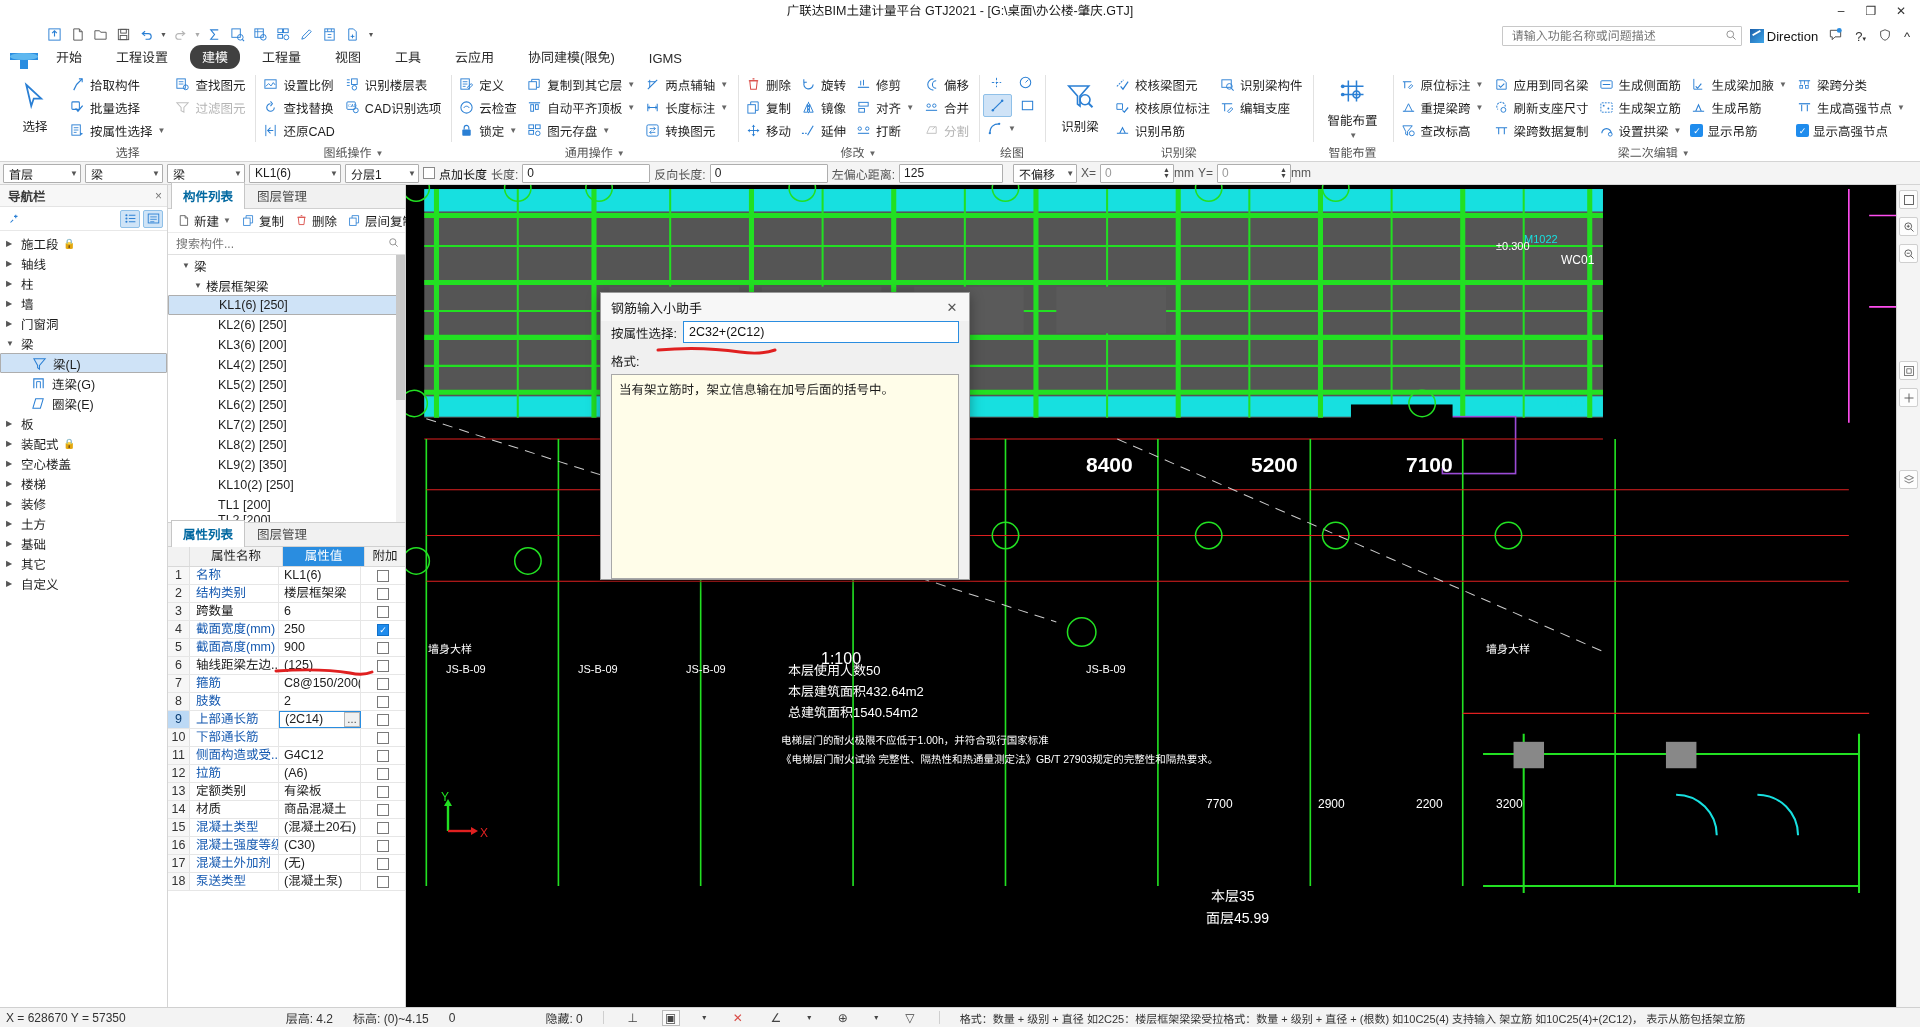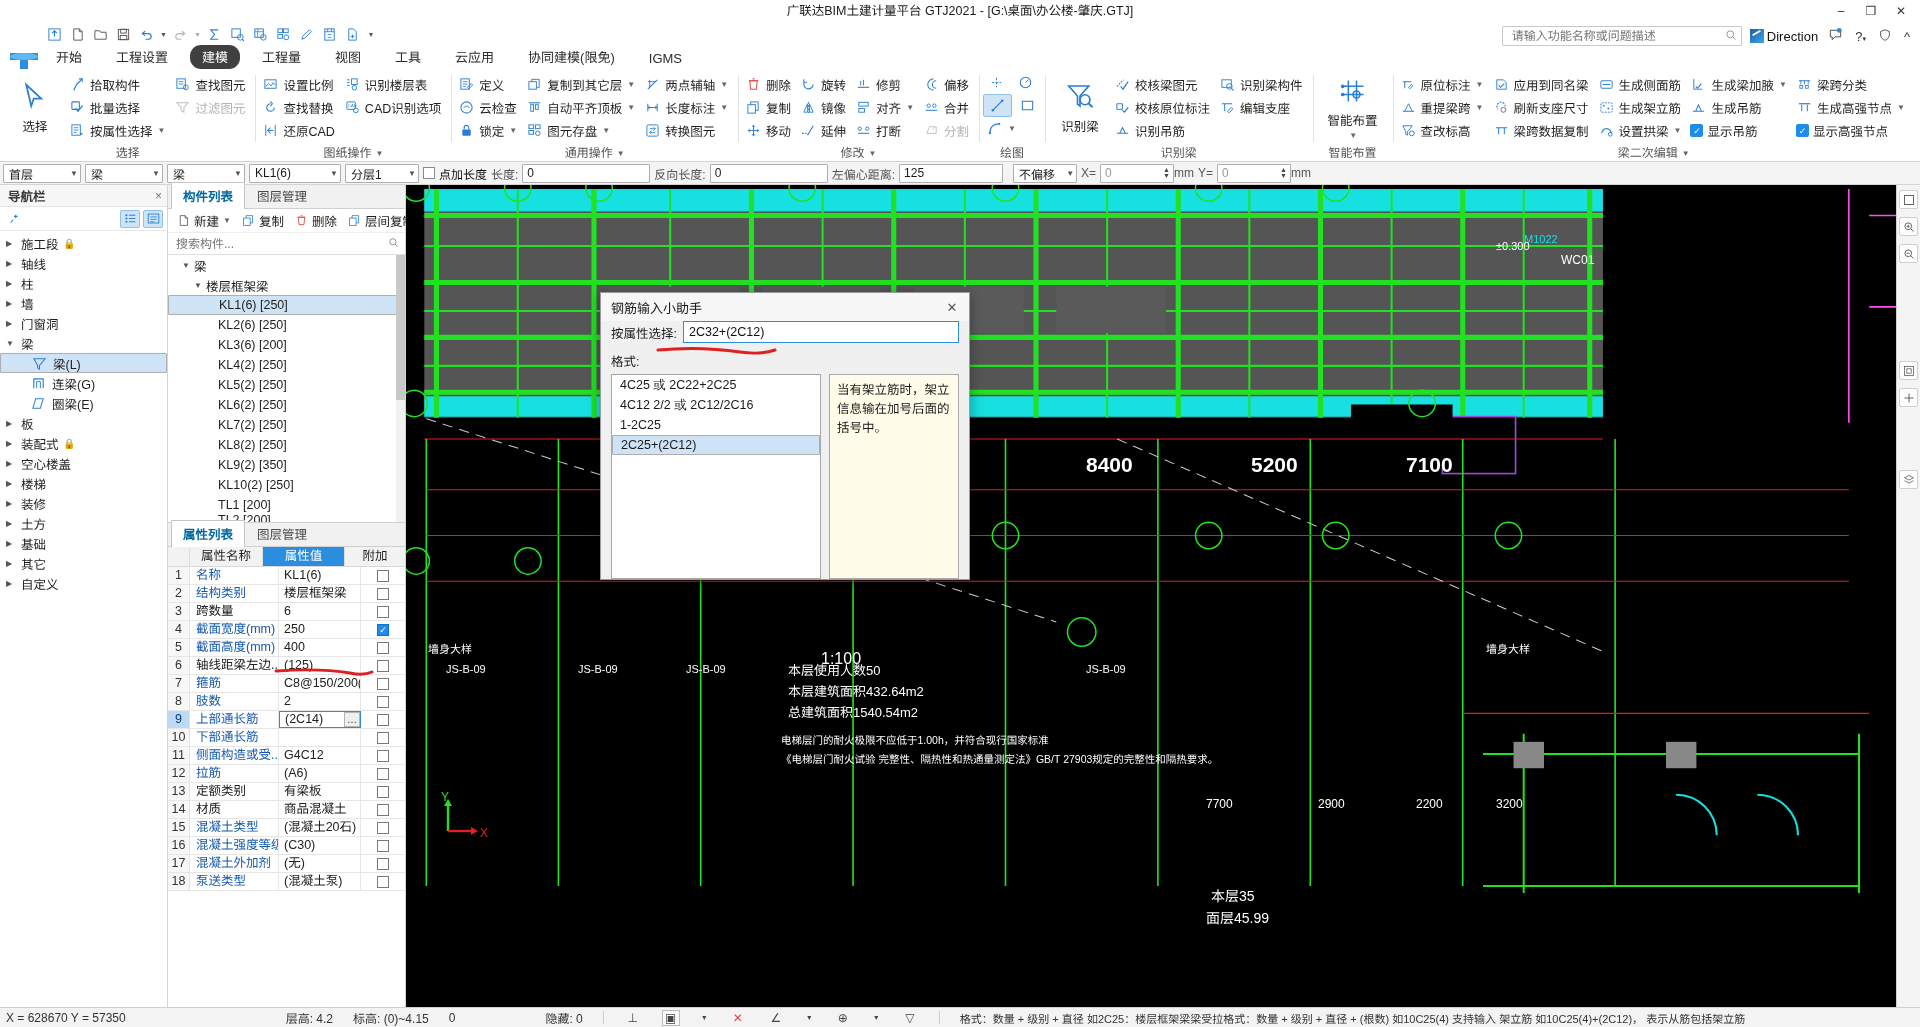--- a/index.html
+++ b/index.html
@@ -163,21 +163,21 @@
   .trow.sel { background: #cfe3f7; }
   .trow .tri { width: 12px; font-size: 8px; color:#555; }
 
   
   .proppanel { flex: 1; display: flex; flex-direction: column; min-height: 0; background:#fff; }
   .proptable { flex: 1; overflow: hidden; font-size: 12.5px; }
   .pthead { display: flex; height: 20px; background: #f2f2f2; border-bottom: 1px solid #d8d8d8; }
   .pthead .c0 { width: 22px; border-right:1px solid #ddd; }
   .pthead .c1 { flex: 1; text-align: center; line-height:19px; color:#1d1d1d; border-right:1px solid #ddd;}
   .pthead .c2 { width: 82px; text-align: center; line-height:19px; background: #2a8de0; color: #fff; border-right:1px solid #ddd;}
-  .pthead .c3 { width: 60px; text-align: center; line-height:19px; color:#1d1d1d; }
+  .pthead .c3 { width: 40px; text-align: center; line-height:19px; color:#1d1d1d; }
   .ptrow { display: flex; height: 18px; border-bottom: 1px solid #e6e6e6; align-items: stretch; }
   .ptrow .c0 { width: 22px; text-align: center; line-height:17px; color:#333; background:#f7f7f7; border-right:1px solid #e2e2e2;}
   .ptrow .c1 { flex: 1; padding-left: 6px; line-height:17px; border-right:1px solid #e6e6e6; overflow:hidden; white-space:nowrap;}
   .ptrow .c2 { width: 82px; padding-left: 5px; line-height:17px; border-right:1px solid #e6e6e6; overflow:hidden; white-space:nowrap;}
   .ptrow .c3 { width: 44px; display:flex; align-items:center; justify-content:center;}
   .ptrow .c1.blue { color: #1559b0; }
   .ptrow.active .c0 { background: #bcd9f5; color:#0a3d73;}
   .cbx { width: 12px; height: 12px; border: 1px solid #7a7a7a; background:#fff; }
   .cbx.checked { background:#1f8ced; border-color:#1171c9; color:#fff; font-size:9px; display:flex;align-items:center;justify-content:center;}
   .editcell { border: 1.5px solid #2a8de0 !important; background:#fff; display:flex; align-items:center; padding-left:4px;}
@@ -1352,21 +1352,21 @@
                     <div class="c0">4</div>
                     <div class="c1 blue">截面宽度(mm)</div>
                     <div class="c2">250</div>
                     <div class="c3">
                       <span class="cbx checked">✓</span>
                     </div>
                   </div>
                   <div class="ptrow">
                     <div class="c0">5</div>
                     <div class="c1 blue">截面高度(mm)</div>
-                    <div class="c2">400</div>
+                    <div class="c2">900</div>
                     <div class="c3">
                       <span class="cbx"></span>
                     </div>
                   </div>
                   <div class="ptrow">
                     <div class="c0">6</div>
                     <div class="c1">轴线距梁左边...</div>
                     <div class="c2">(125)</div>
                     <div class="c3">
                       <span class="cbx"></span>
@@ -1672,26 +1672,20 @@
       <span>钢筋输入小助手</span>
       <span class="dlg-x">✕</span>
     </div>
     <div class="dlg-body">
       <div class="dlg-rowl">
         <label>按属性选择:</label>
         <input class="dlg-input" value="2C32+(2C12)" style="">
       </div>
       <div class="dlg-sublabel">格式:</div>
       <div class="dlg-cols">
-        <div class="dlg-list">
-          <div class="dlg-li">4C25 或 2C22+2C25</div>
-          <div class="dlg-li">4C12 2/2 或 2C12/2C16</div>
-          <div class="dlg-li">1-2C25</div>
-          <div class="dlg-li sel">2C25+(2C12)</div>
-        </div>
         <div class="dlg-hint">当有架立筋时，架立信息输在加号后面的括号中。</div>
       </div>
     </div>
   </div>
 
   <svg class="annot">
     <path d="M658 350 Q700 346 740 352 Q760 355 775 350" stroke="#e02020" stroke-width="3" fill="none" stroke-linecap="round"></path>
     <path d="M276 671 Q320 668 350 673 Q363 676 372 672" stroke="#e02020" stroke-width="3" fill="none" stroke-linecap="round"></path>
   </svg>
 

